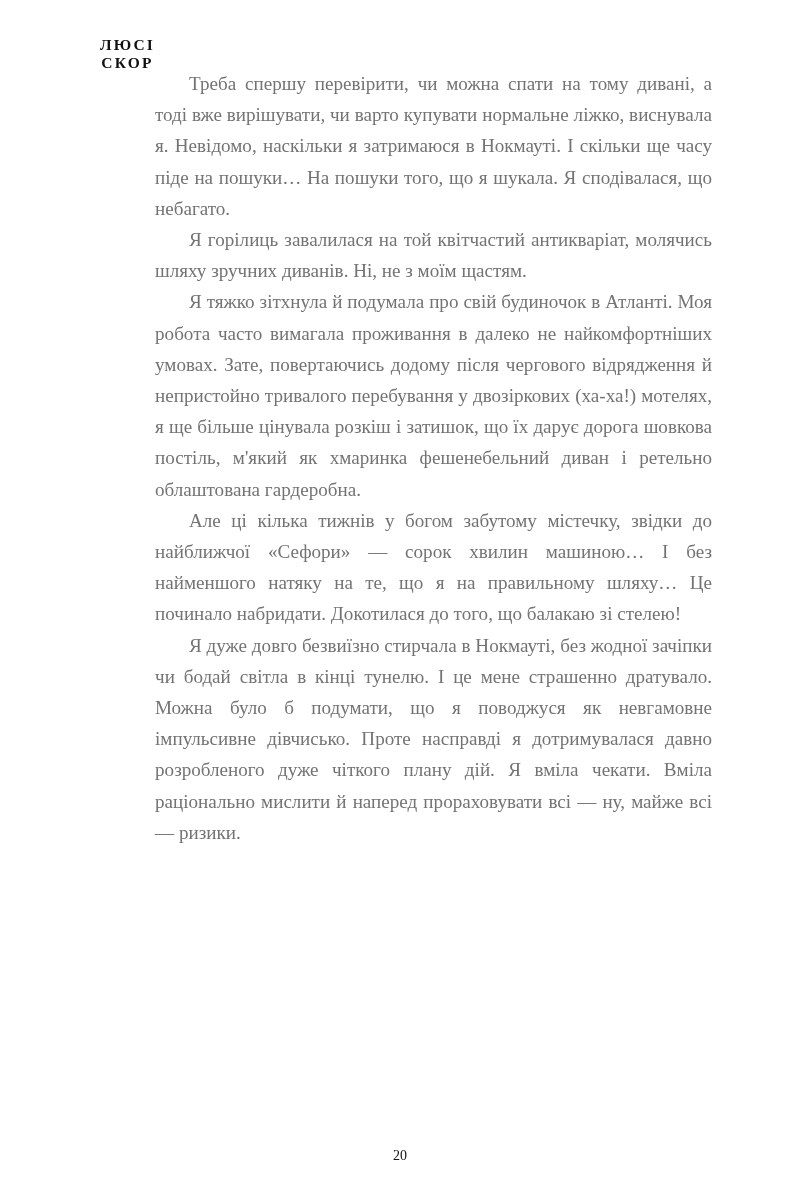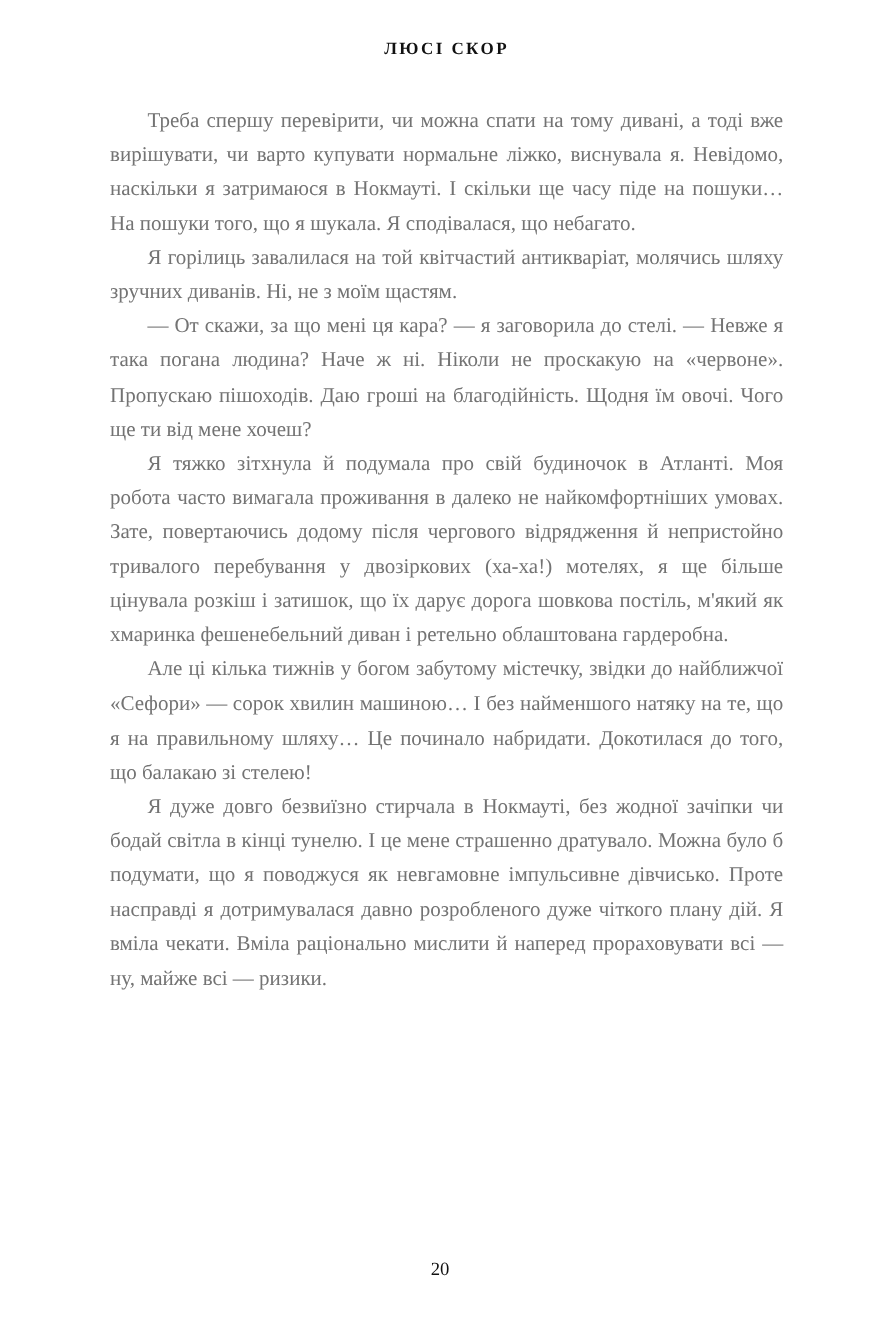--- a/index.html
+++ b/index.html
@@ -14,21 +14,21 @@
     color: #111111;
     position: relative;
     overflow: hidden;
   }
   .page {
     width: 800px;
     height: 1200px;
     box-sizing: border-box;
     padding: 28px 88px 24px 100px;
     display: flex;
-    flex-direction: column;
+    flex-direction: row;
     position: relative;
   }
   .running-head {
     text-align: center;
     font-size: 15.5px;
     letter-spacing: 2.2px;
     font-weight: 600;
     color: #111111;
     margin: 8px 0 0 0;
     text-transform: uppercase;
@@ -45,35 +45,34 @@
   .body-text p {
     margin: 0;
     text-indent: 34px;
   }
   .folio {
     position: absolute;
     left: 0;
     right: 0;
     bottom: 36px;
     text-align: center;
-    font-size: 17px;
+    font-size: 14px;
     color: #111111;
   }
 </style>
 </head>
 <body>
 
 <div class="page">
 
   <div class="running-head">ЛЮСІ СКОР</div>
 
   <div class="body-text">
     <p>Треба спершу перевірити, чи можна спати на тому дивані, а тоді вже вирішувати, чи варто купувати нормальне ліжко, виснувала я. Невідомо, наскільки я затримаюся в Нокмауті. І скільки ще часу піде на пошуки… На пошуки того, що я шукала. Я сподівалася, що небагато.</p>
     <p>Я горілиць завалилася на той квітчастий антикваріат, молячись шляху зручних диванів. Ні, не з моїм щастям.</p>
-    <p>— От скажи, за що мені ця кара? — я заговорила до стелі. — Невже я така погана людина? Наче ж ні. Ніколи не проскакую на «червоне». Пропускаю пішоходів. Даю гроші на благодійність. Щодня їм овочі. Чого ще ти від мене хочеш?</p>
     <p>Я тяжко зітхнула й подумала про свій будиночок в Атланті. Моя робота часто вимагала проживання в далеко не найкомфортніших умовах. Зате, повертаючись додому після чергового відрядження й непристойно тривалого перебування у двозіркових (ха-ха!) мотелях, я ще більше цінувала розкіш і затишок, що їх дарує дорога шовкова постіль, м'який як хмаринка фешенебельний диван і ретельно облаштована гардеробна.</p>
     <p>Але ці кілька тижнів у богом забутому містечку, звідки до найближчої «Сефори» — сорок хвилин машиною… І без найменшого натяку на те, що я на правильному шляху… Це починало набридати. Докотилася до того, що балакаю зі стелею!</p>
     <p>Я дуже довго безвиїзно стирчала в Нокмауті, без жодної зачіпки чи бодай світла в кінці тунелю. І це мене страшенно дратувало. Можна було б подумати, що я поводжуся як невгамовне імпульсивне дівчисько. Проте насправді я дотримувалася давно розробленого дуже чіткого плану дій. Я вміла чекати. Вміла раціонально мислити й наперед прораховувати всі — ну, майже всі — ризики.</p>
   </div>
 
   <div class="folio">20</div>
 
 </div>
 
 </body></html>

